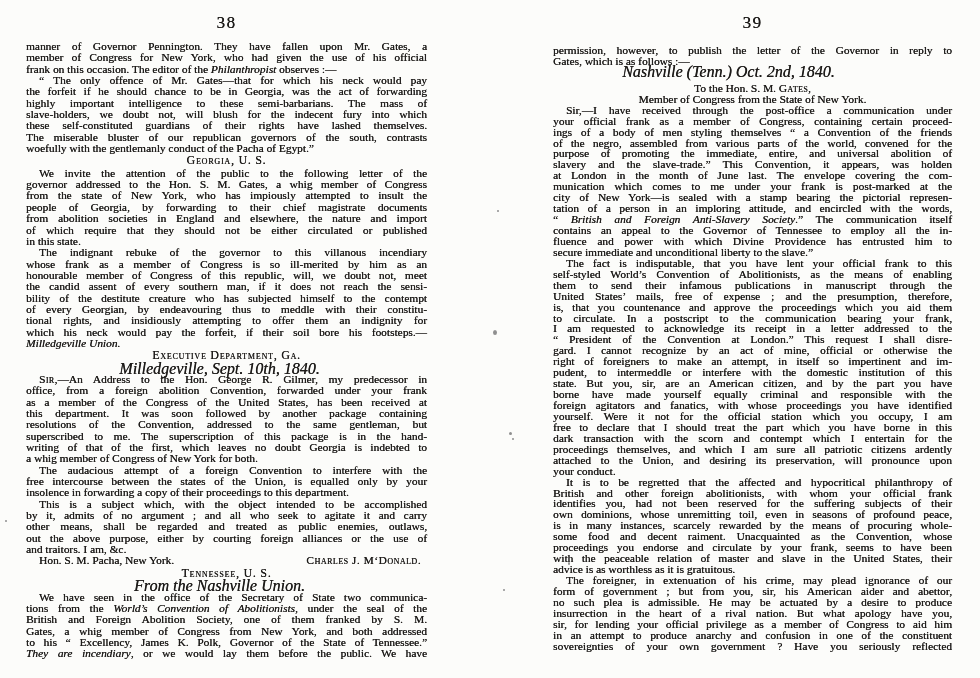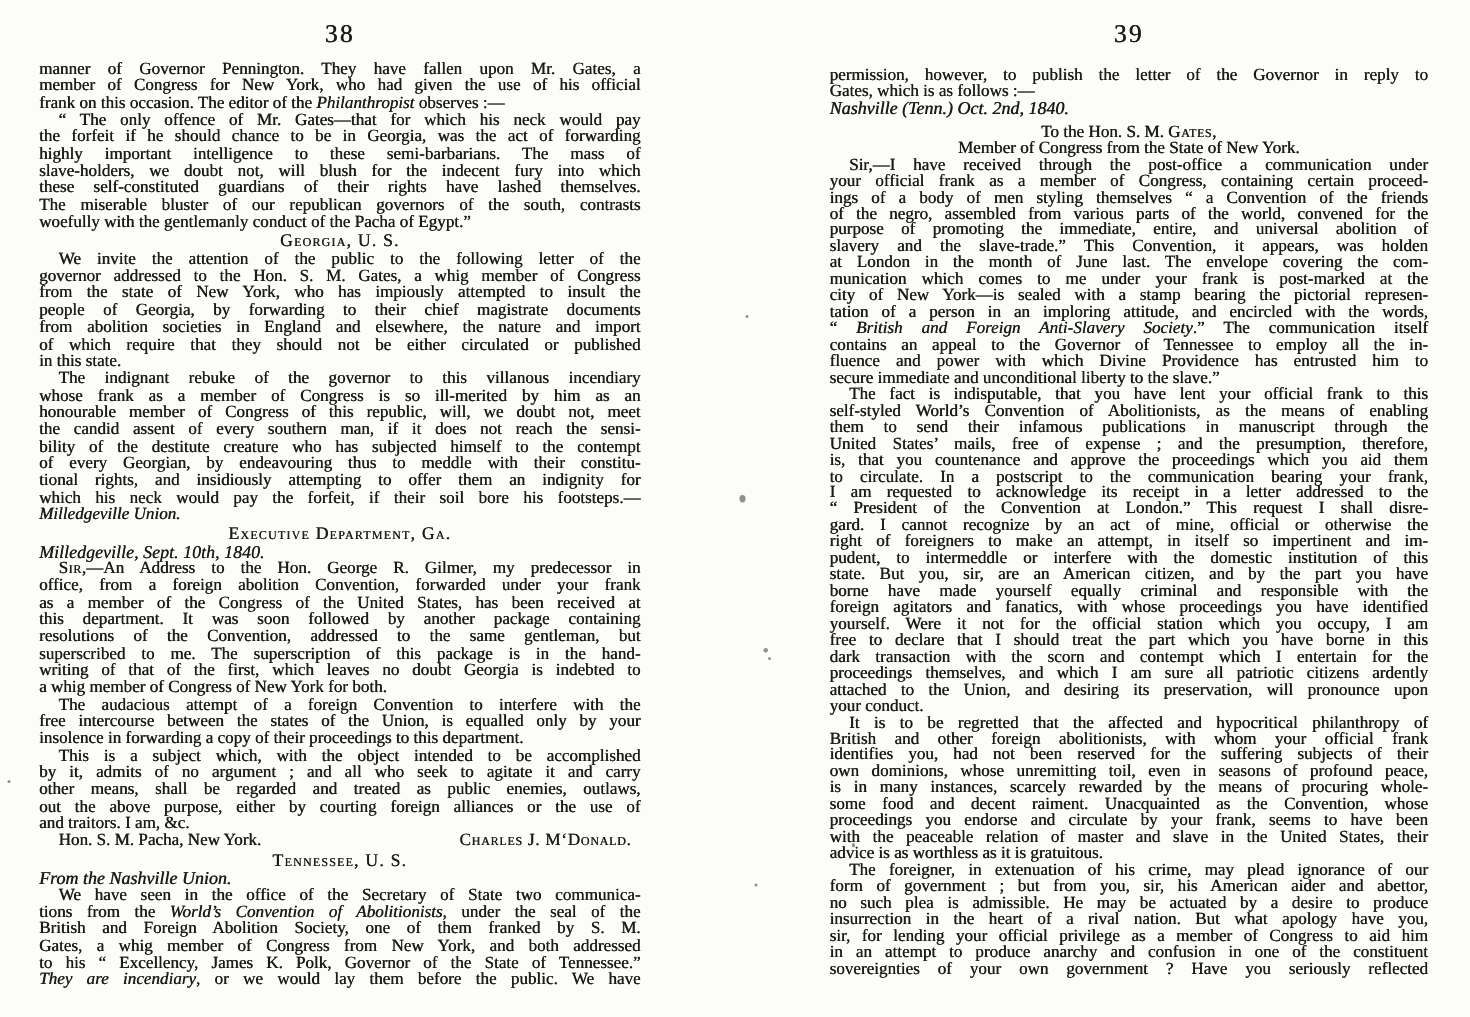--- a/index.html
+++ b/index.html
@@ -32,22 +32,22 @@
   }
   .page-right .line{height:10.95px;line-height:10.95px;}
   .line.endline{text-align-last:left;}
   .line.indent{text-indent:13px;}
   .heading{
     font-size:11.8px;height:11.35px;line-height:11.35px;
     text-align:center;font-variant:small-caps;letter-spacing:0.8px;
     margin:1px 0 1px;
   }
   .dateline{
-    font-size:12px;height:11.35px;line-height:11.35px;
-    font-style:italic;text-align:left;
+    font-size:16px;height:11.35px;line-height:11.35px;
+    font-style:italic;text-align:center;
   }
   .page-right .dateline{height:10.95px;line-height:10.95px;}
   .centerline{
     font-size:11.4px;height:10.95px;line-height:10.95px;
     text-align:center;
   }
   .centerline.first{margin-top:5px;text-align:center;}
   .sigrow{
     font-size:11.4px;height:11.35px;line-height:11.35px;
     display:flex;justify-content:space-between;

